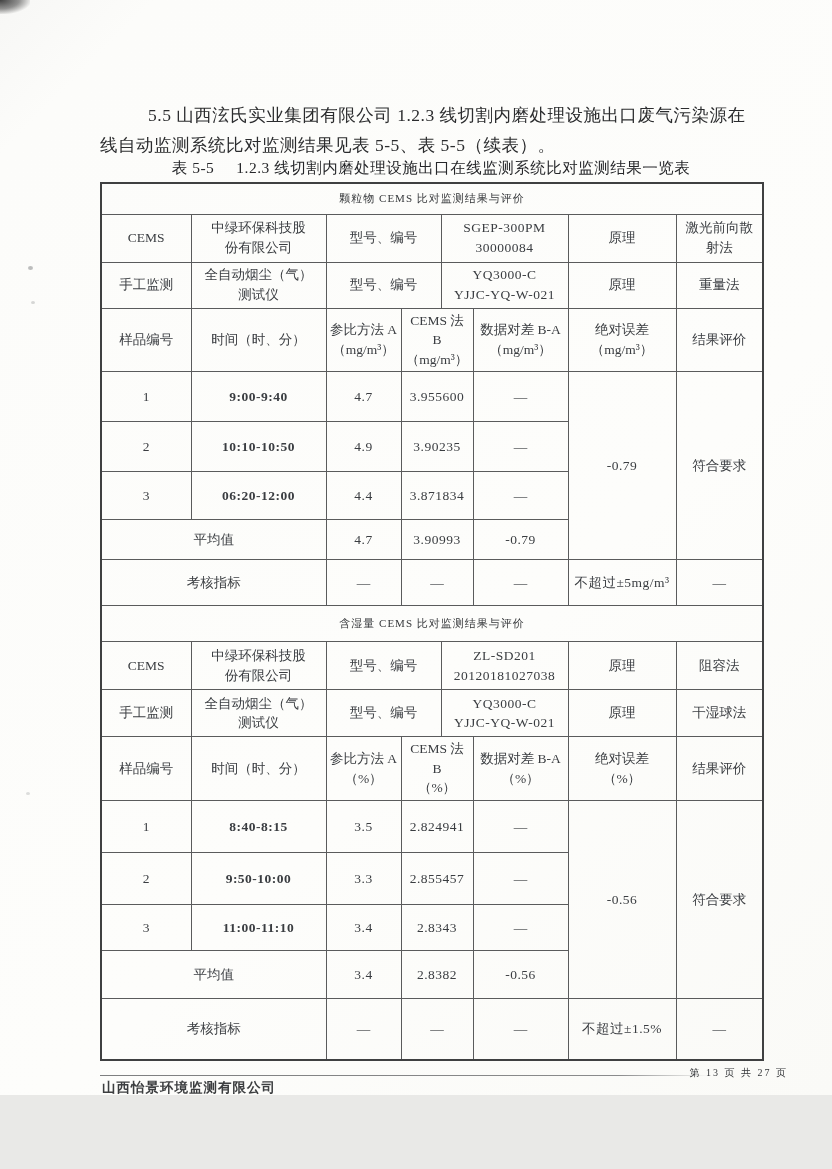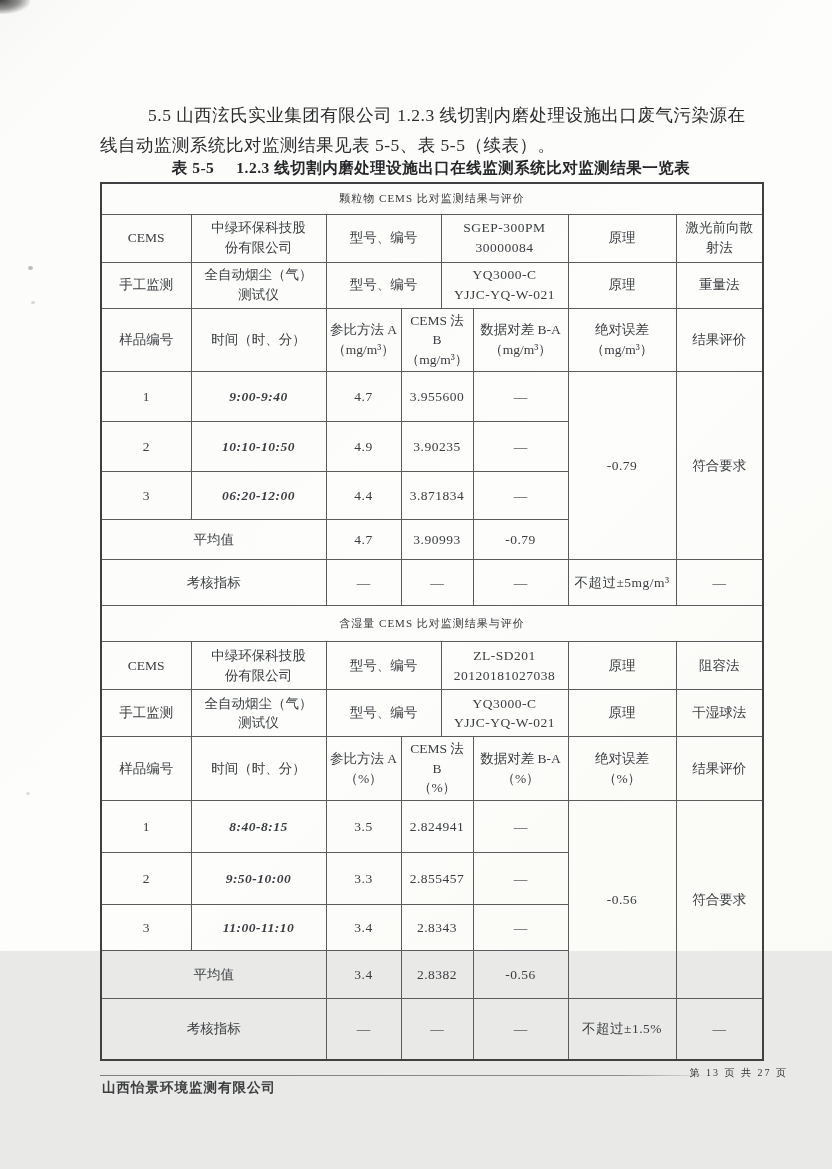--- a/index.html
+++ b/index.html
@@ -3,56 +3,56 @@
 <meta charset="utf-8">
 <style>
   html,body{margin:0;padding:0;}
   body{
     width:832px;height:1169px;
     background:#e9e9e7;
     font-family:"Liberation Serif","DejaVu Serif",serif;
     position:relative;overflow:hidden;
   }
   .page{
-    position:absolute;left:0;top:0;width:832px;height:951px;
+    position:absolute;left:0;top:0;width:832px;height:1095px;
     background:linear-gradient(135deg,#f7f7f5 0%,#fcfcfa 8%,#fdfdfb 60%,#fafaf7 100%);
     color:#2e2f31;
   }
   .corner-smudge{
     position:absolute;left:0;top:0;width:30px;height:14px;
     background:radial-gradient(ellipse at 0 0,rgba(45,45,45,.9) 0%,rgba(60,60,60,.55) 45%,rgba(120,120,120,0) 75%);
   }
   .speck{position:absolute;background:rgba(110,112,115,.45);border-radius:50%;filter:blur(.4px);}
   .intro{
     position:absolute;left:100px;top:100px;width:652px;
     font-size:17.5px;line-height:30px;color:#2b2c2e;
     letter-spacing:.5px;
   }
   .intro .l1{text-indent:48px;}
   .caption{
     position:absolute;left:100px;top:158px;width:662px;
-    text-align:center;font-weight:bold;font-size:15.5px;color:#26272a;
+    text-align:center;font-weight:normal;font-size:15.5px;color:#26272a;
     letter-spacing:.5px;
   }
   .caption .gap{margin-left:22px;}
   table.report{
     position:absolute;left:100px;top:182px;width:662px;
     border-collapse:collapse;table-layout:fixed;
     font-size:13.5px;color:#3a3d41;
   }
   table.report td{
     border:1px solid #5a5b5c;
     text-align:center;vertical-align:middle;
     padding:2px 3px;
     white-space:pre-line;
     line-height:1.45;
   }
   table.report{border:2px solid #3f4041;}
   td.sec-title{font-size:11px;letter-spacing:1px;color:#35373a;}
-  td.time-cell{font-weight:bold;letter-spacing:.5px;font-style:italic;}
+  td.time-cell{font-weight:bold;letter-spacing:.5px;}
   td.num{font-size:13.5px;letter-spacing:.5px;}
   .footer-line{
     position:absolute;left:100px;top:1075px;width:610px;height:1px;
     background:linear-gradient(to right,#7e7f80 0%,#8a8b8c 85%,rgba(140,140,140,0) 100%);
   }
   .footer-company{
     position:absolute;left:102px;top:1079px;
     font-size:13.5px;color:#3c3e40;letter-spacing:1px;font-weight:bold;
   }
   .footer-page{

